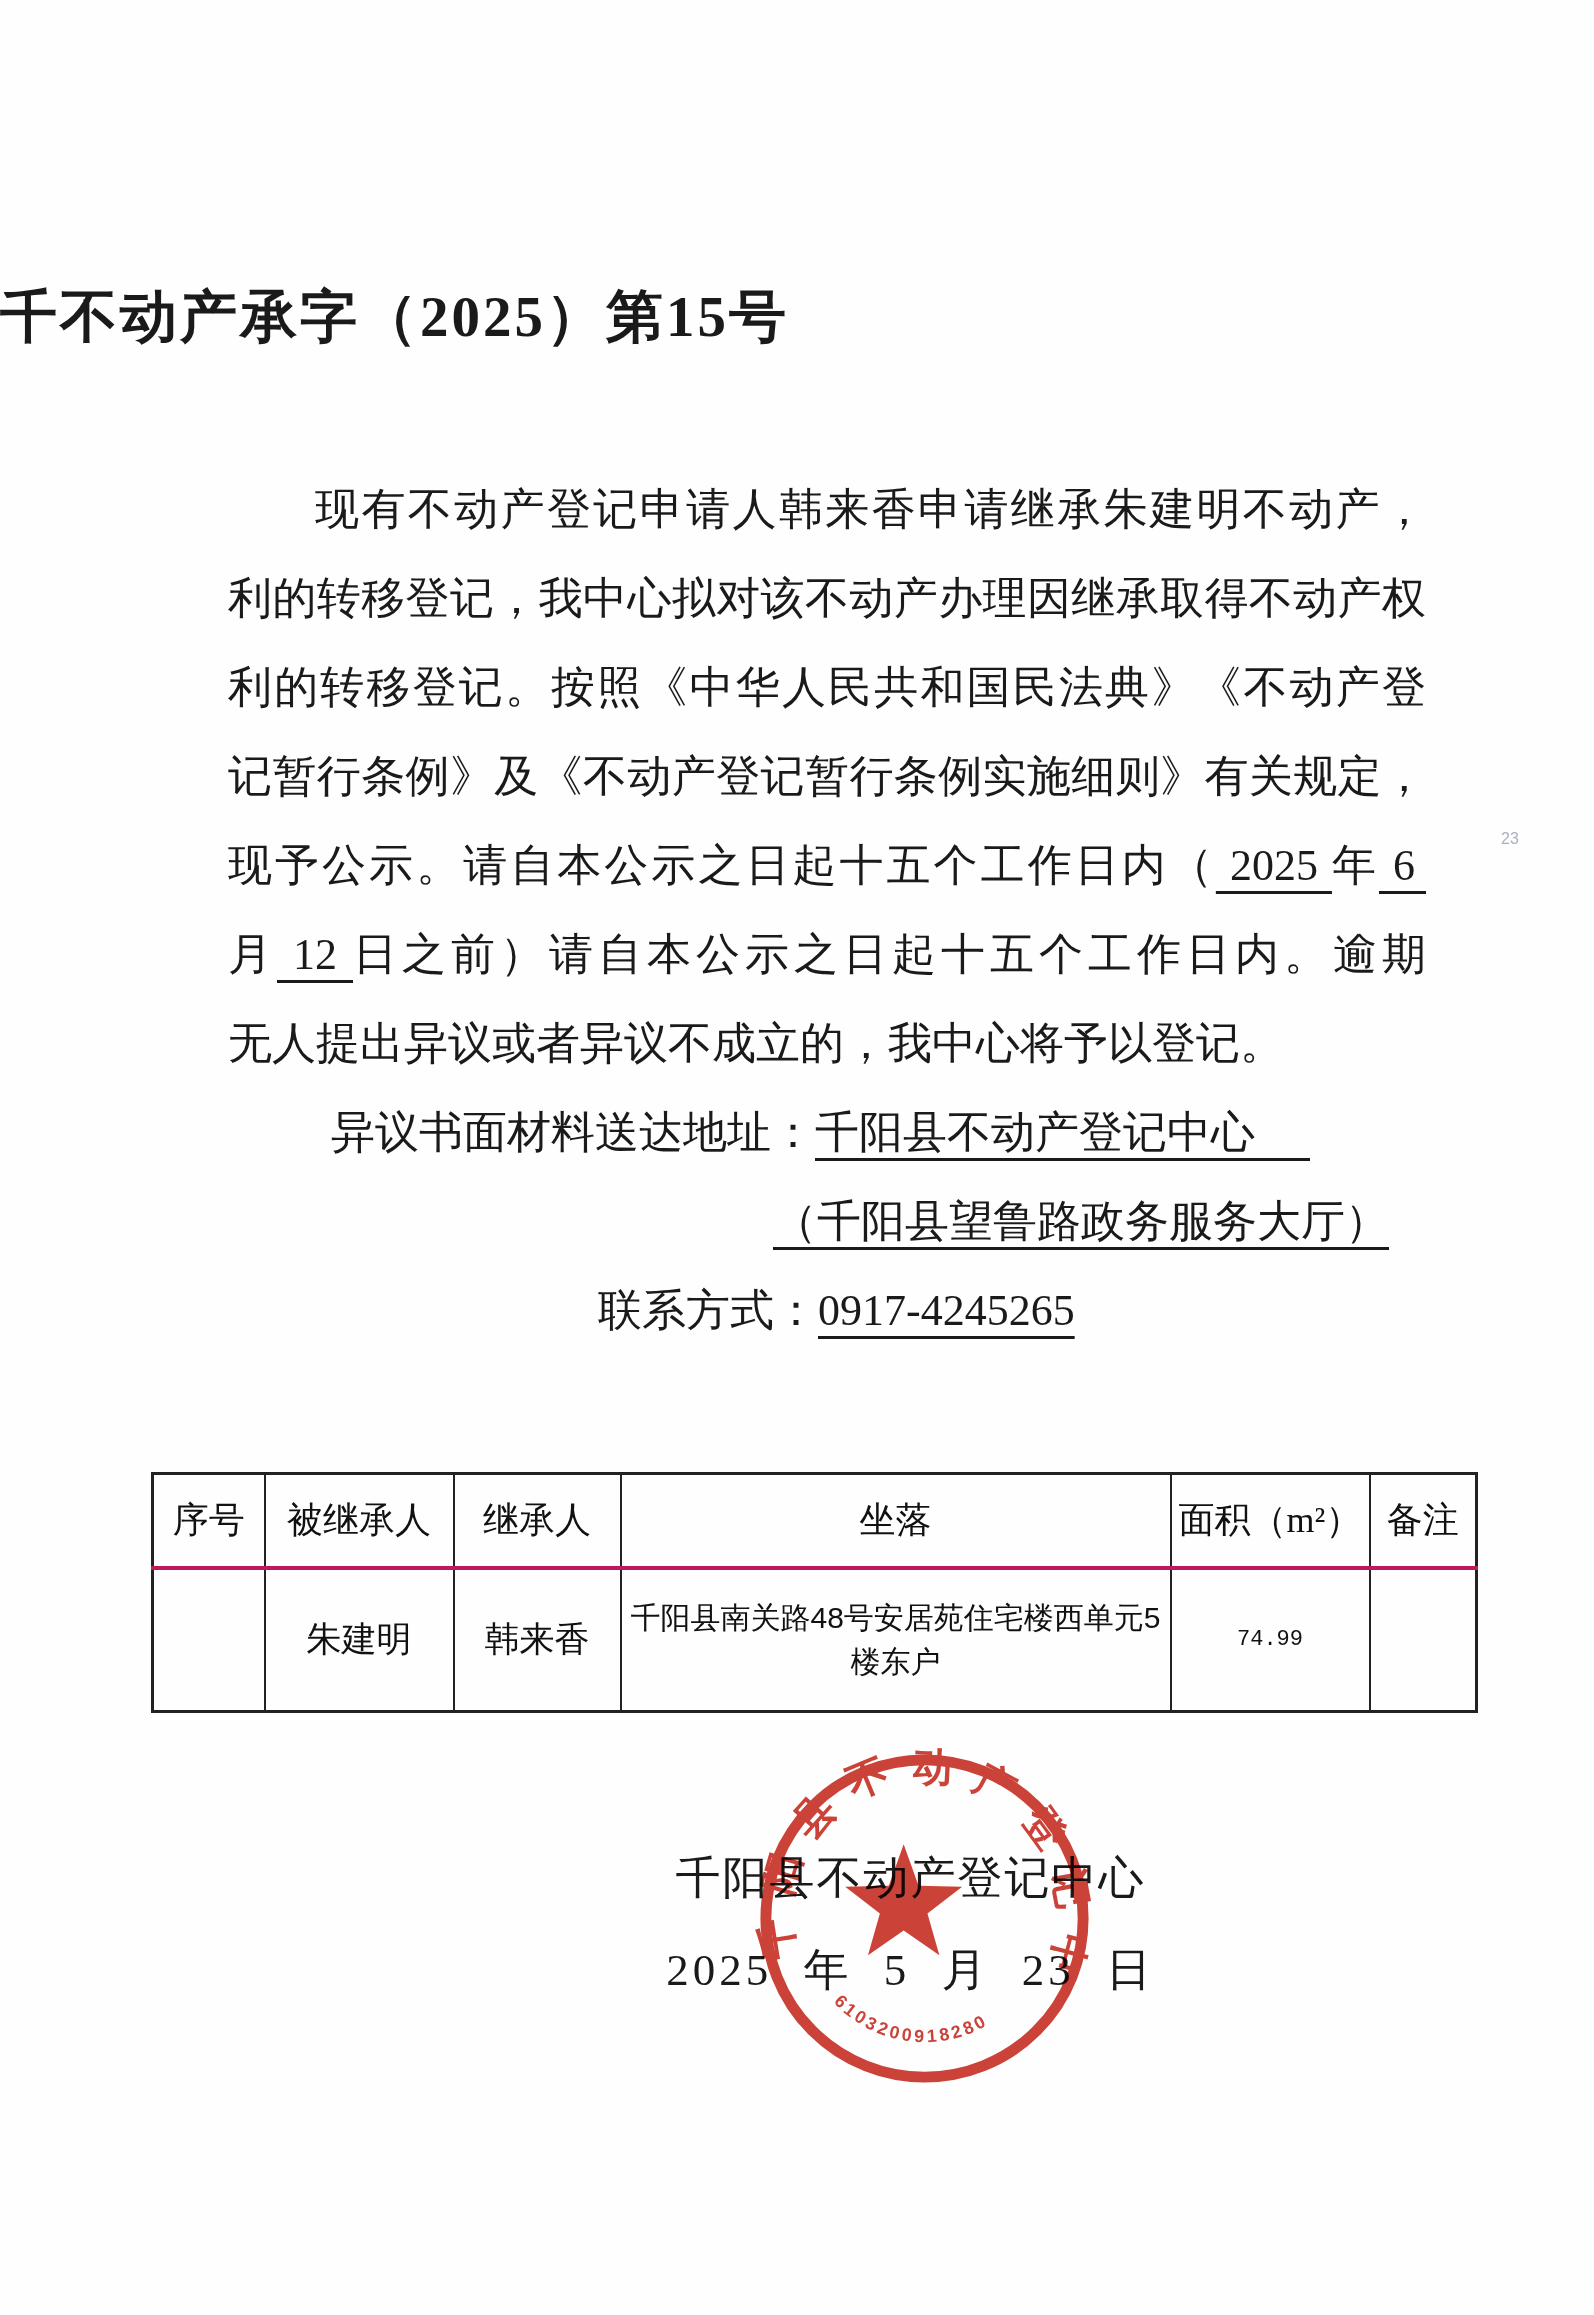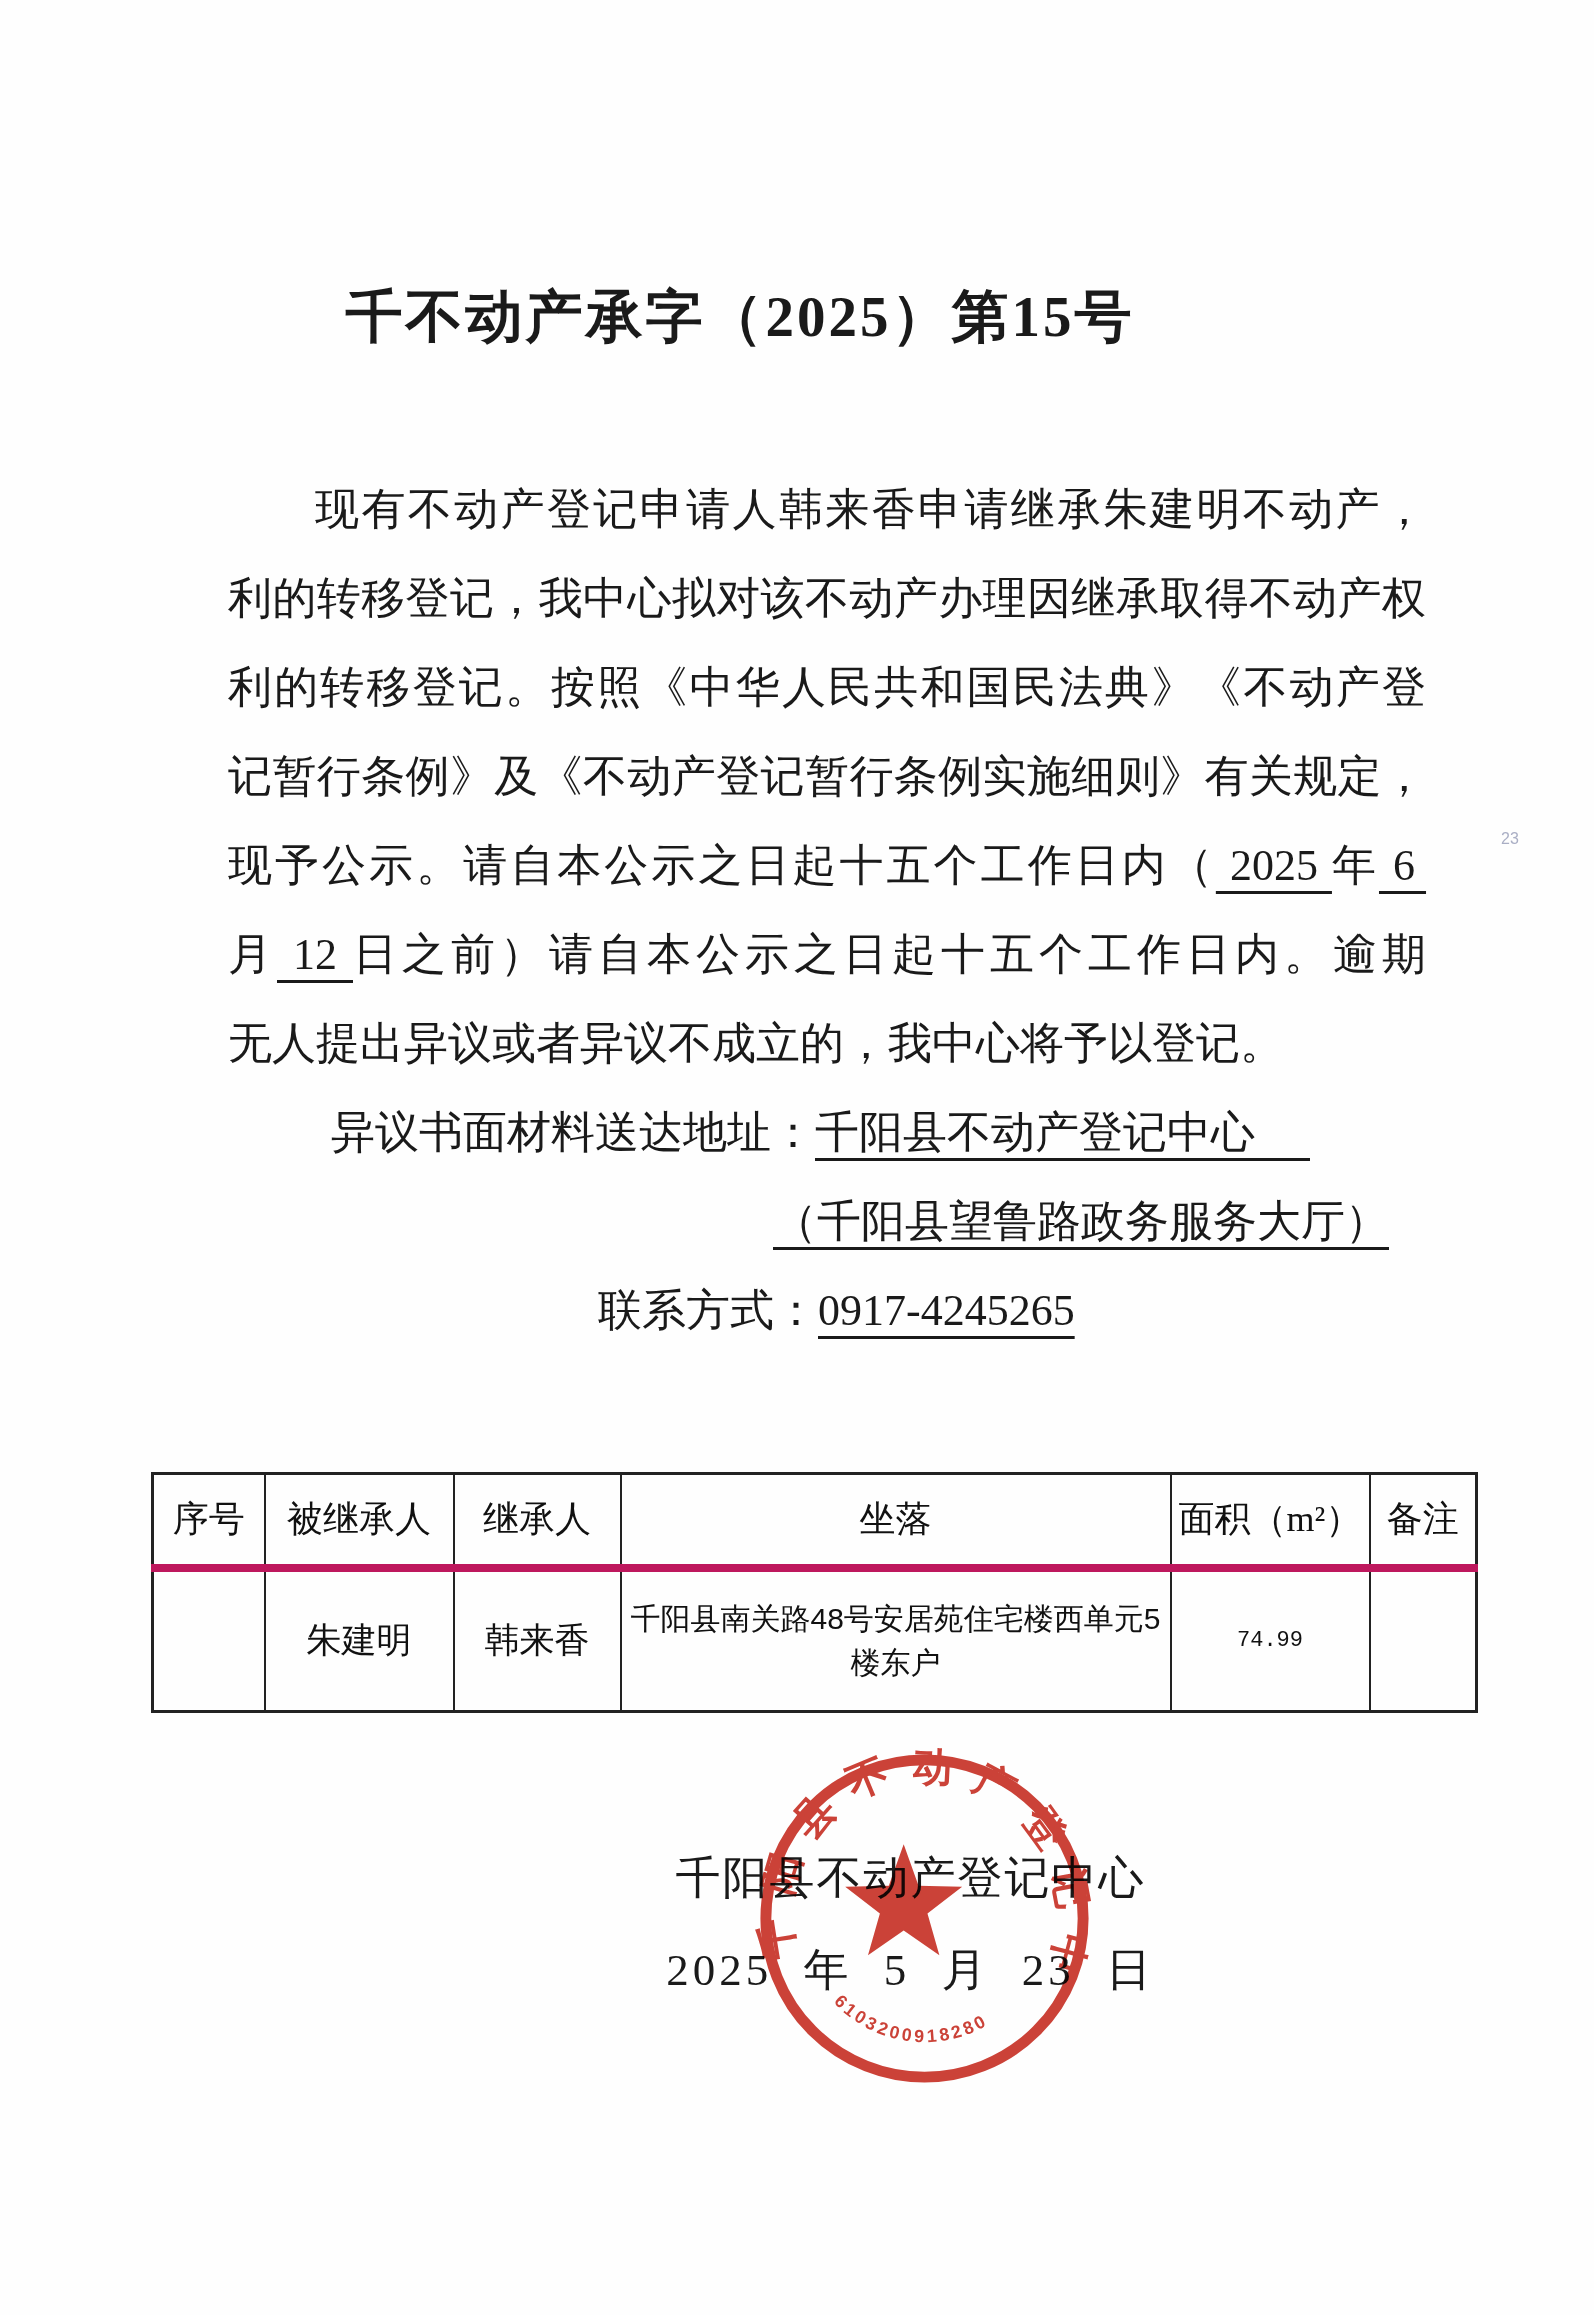--- a/index.html
+++ b/index.html
@@ -4,21 +4,21 @@
 <style>
   html,body{margin:0;padding:0;}
   body{
     width:1595px;height:2316px;position:relative;
     background:#fefefe;color:#1a1a1a;
     font-family:"Liberation Serif","DejaVu Serif",serif;
     overflow:hidden;
   }
   .page-title{
     position:absolute;top:269px;left:0;width:1480px;
-    text-align:center;font-size:57px;font-weight:bold;
+    text-align:left;font-size:57px;font-weight:bold;
     letter-spacing:3px;line-height:95px;
   }
   .artifact{
     position:absolute;top:830px;left:1501px;
     font-size:16px;color:#7d84a6;opacity:.65;
     font-family:"Liberation Sans","DejaVu Sans",sans-serif;
   }
   .body-block{
     position:absolute;top:465px;left:228px;width:1198px;
     font-size:44px;
@@ -45,21 +45,21 @@
     border-collapse:collapse;table-layout:fixed;
     font-size:36px;color:#111;
   }
   table.notice th, table.notice td{
     border:2px solid #222;text-align:center;vertical-align:middle;
     padding:0 6px;font-weight:normal;
   }
   table.notice{ border:3px solid #222; }
   table.notice thead tr{ height:94px; }
   table.notice tbody tr{ height:144px; }
-  table.notice thead th{ border-bottom:8px solid #be185d; }
+  table.notice thead th{ border-bottom:4px solid #be185d; }
   td.loc{
     text-align:left;font-size:30px;line-height:44px;padding:0 12px;
     font-family:"Liberation Sans","DejaVu Sans",sans-serif;
   }
   td.area{
     font-family:Liberation Mono, monospace;
     font-size:22px;font-weight:600;
   }
   td.names{ font-size:35px; }
 

